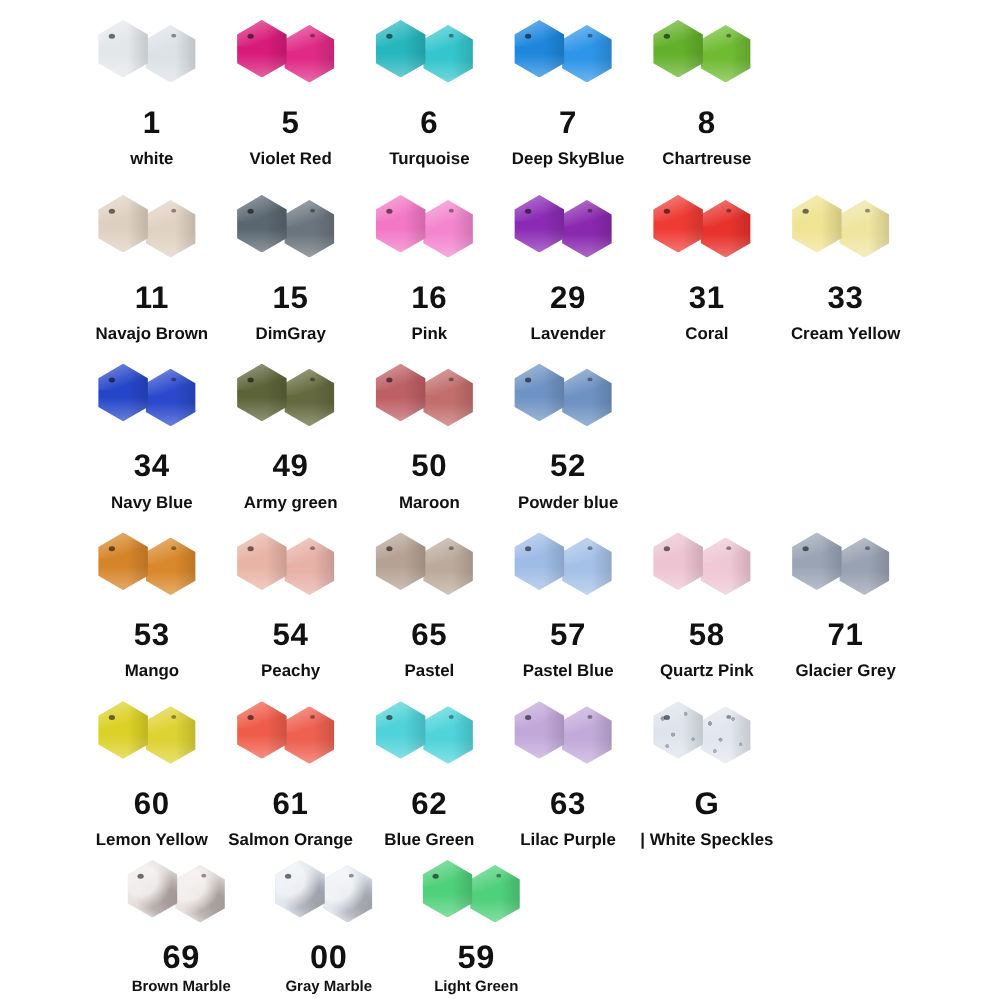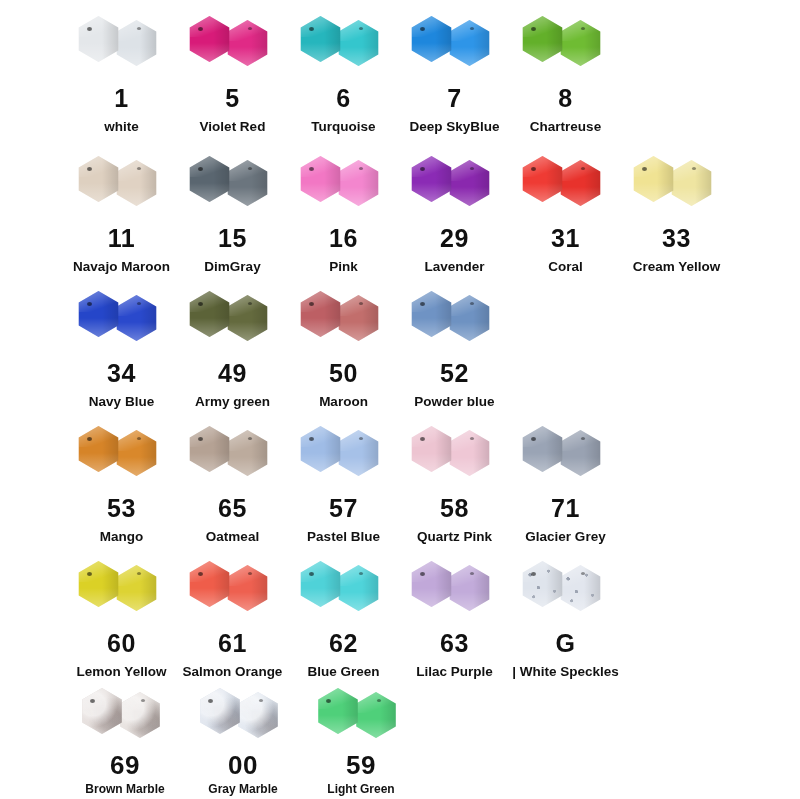--- a/index.html
+++ b/index.html
@@ -27,21 +27,21 @@
     box-sizing: border-box;
   }
   .swatch-row.row-main {
     height: 135px;
     padding-left: 66px;
     padding-right: 10px;
   }
   .swatch-row.row-0 { height: 140px; }
   .swatch-row.row-last {
     height: 119px;
-    padding-left: 66px;
+    padding-left: 86px;
   }
   .swatch-cell {
     width: 111px;
     flex: 0 0 111px;
     display: flex;
     flex-direction: column;
     align-items: center;
     justify-content: flex-start;
     position: relative;
   }
@@ -275,21 +275,21 @@
           <div class="bead right">
             <div class="hexshape" style="background: rgb(224, 210, 195);">
               <div class="facet-top"></div>
               <div class="facet-bottom"></div>
               <div class="facet-shade"></div>
               <div class="hole"></div>
             </div>
           </div>
         </div>
         <div class="swatch-code">11</div>
-        <div class="swatch-name">Navajo Maroon</div>
+        <div class="swatch-name">Navajo Brown</div>
       </div>
       <div class="swatch-cell">
         <div class="bead-pair">
           <div class="bead left">
             <div class="hexshape" style="background: rgb(90, 102, 112);">
               <div class="facet-top"></div>
               <div class="facet-bottom"></div>
               <div class="facet-shade"></div>
               <div class="hole"></div>
             </div>
@@ -504,38 +504,60 @@
               <div class="hole"></div>
             </div>
           </div>
         </div>
         <div class="swatch-code">53</div>
         <div class="swatch-name">Mango</div>
       </div>
       <div class="swatch-cell">
         <div class="bead-pair">
           <div class="bead left">
+            <div class="hexshape" style="background: rgb(232, 180, 166);">
+              <div class="facet-top"></div>
+              <div class="facet-bottom"></div>
+              <div class="facet-shade"></div>
+              <div class="hole"></div>
+            </div>
+          </div>
+          <div class="bead right">
+            <div class="hexshape" style="background: rgb(231, 177, 167);">
+              <div class="facet-top"></div>
+              <div class="facet-bottom"></div>
+              <div class="facet-shade"></div>
+              <div class="hole"></div>
+            </div>
+          </div>
+        </div>
+        <div class="swatch-code">54</div>
+        <div class="swatch-name">Peachy</div>
+      </div>
+      <div class="swatch-cell">
+        <div class="bead-pair">
+          <div class="bead left">
             <div class="hexshape" style="background: rgb(181, 162, 148);">
               <div class="facet-top"></div>
               <div class="facet-bottom"></div>
               <div class="facet-shade"></div>
               <div class="hole"></div>
             </div>
           </div>
           <div class="bead right">
             <div class="hexshape" style="background: rgb(188, 171, 157);">
               <div class="facet-top"></div>
               <div class="facet-bottom"></div>
               <div class="facet-shade"></div>
               <div class="hole"></div>
             </div>
           </div>
         </div>
         <div class="swatch-code">65</div>
-        <div class="swatch-name">Oatmeal</div>
+        <div class="swatch-name">Pastel</div>
       </div>
       <div class="swatch-cell">
         <div class="bead-pair">
           <div class="bead left">
             <div class="hexshape" style="background: rgb(159, 188, 230);">
               <div class="facet-top"></div>
               <div class="facet-bottom"></div>
               <div class="facet-shade"></div>
               <div class="hole"></div>
             </div>

